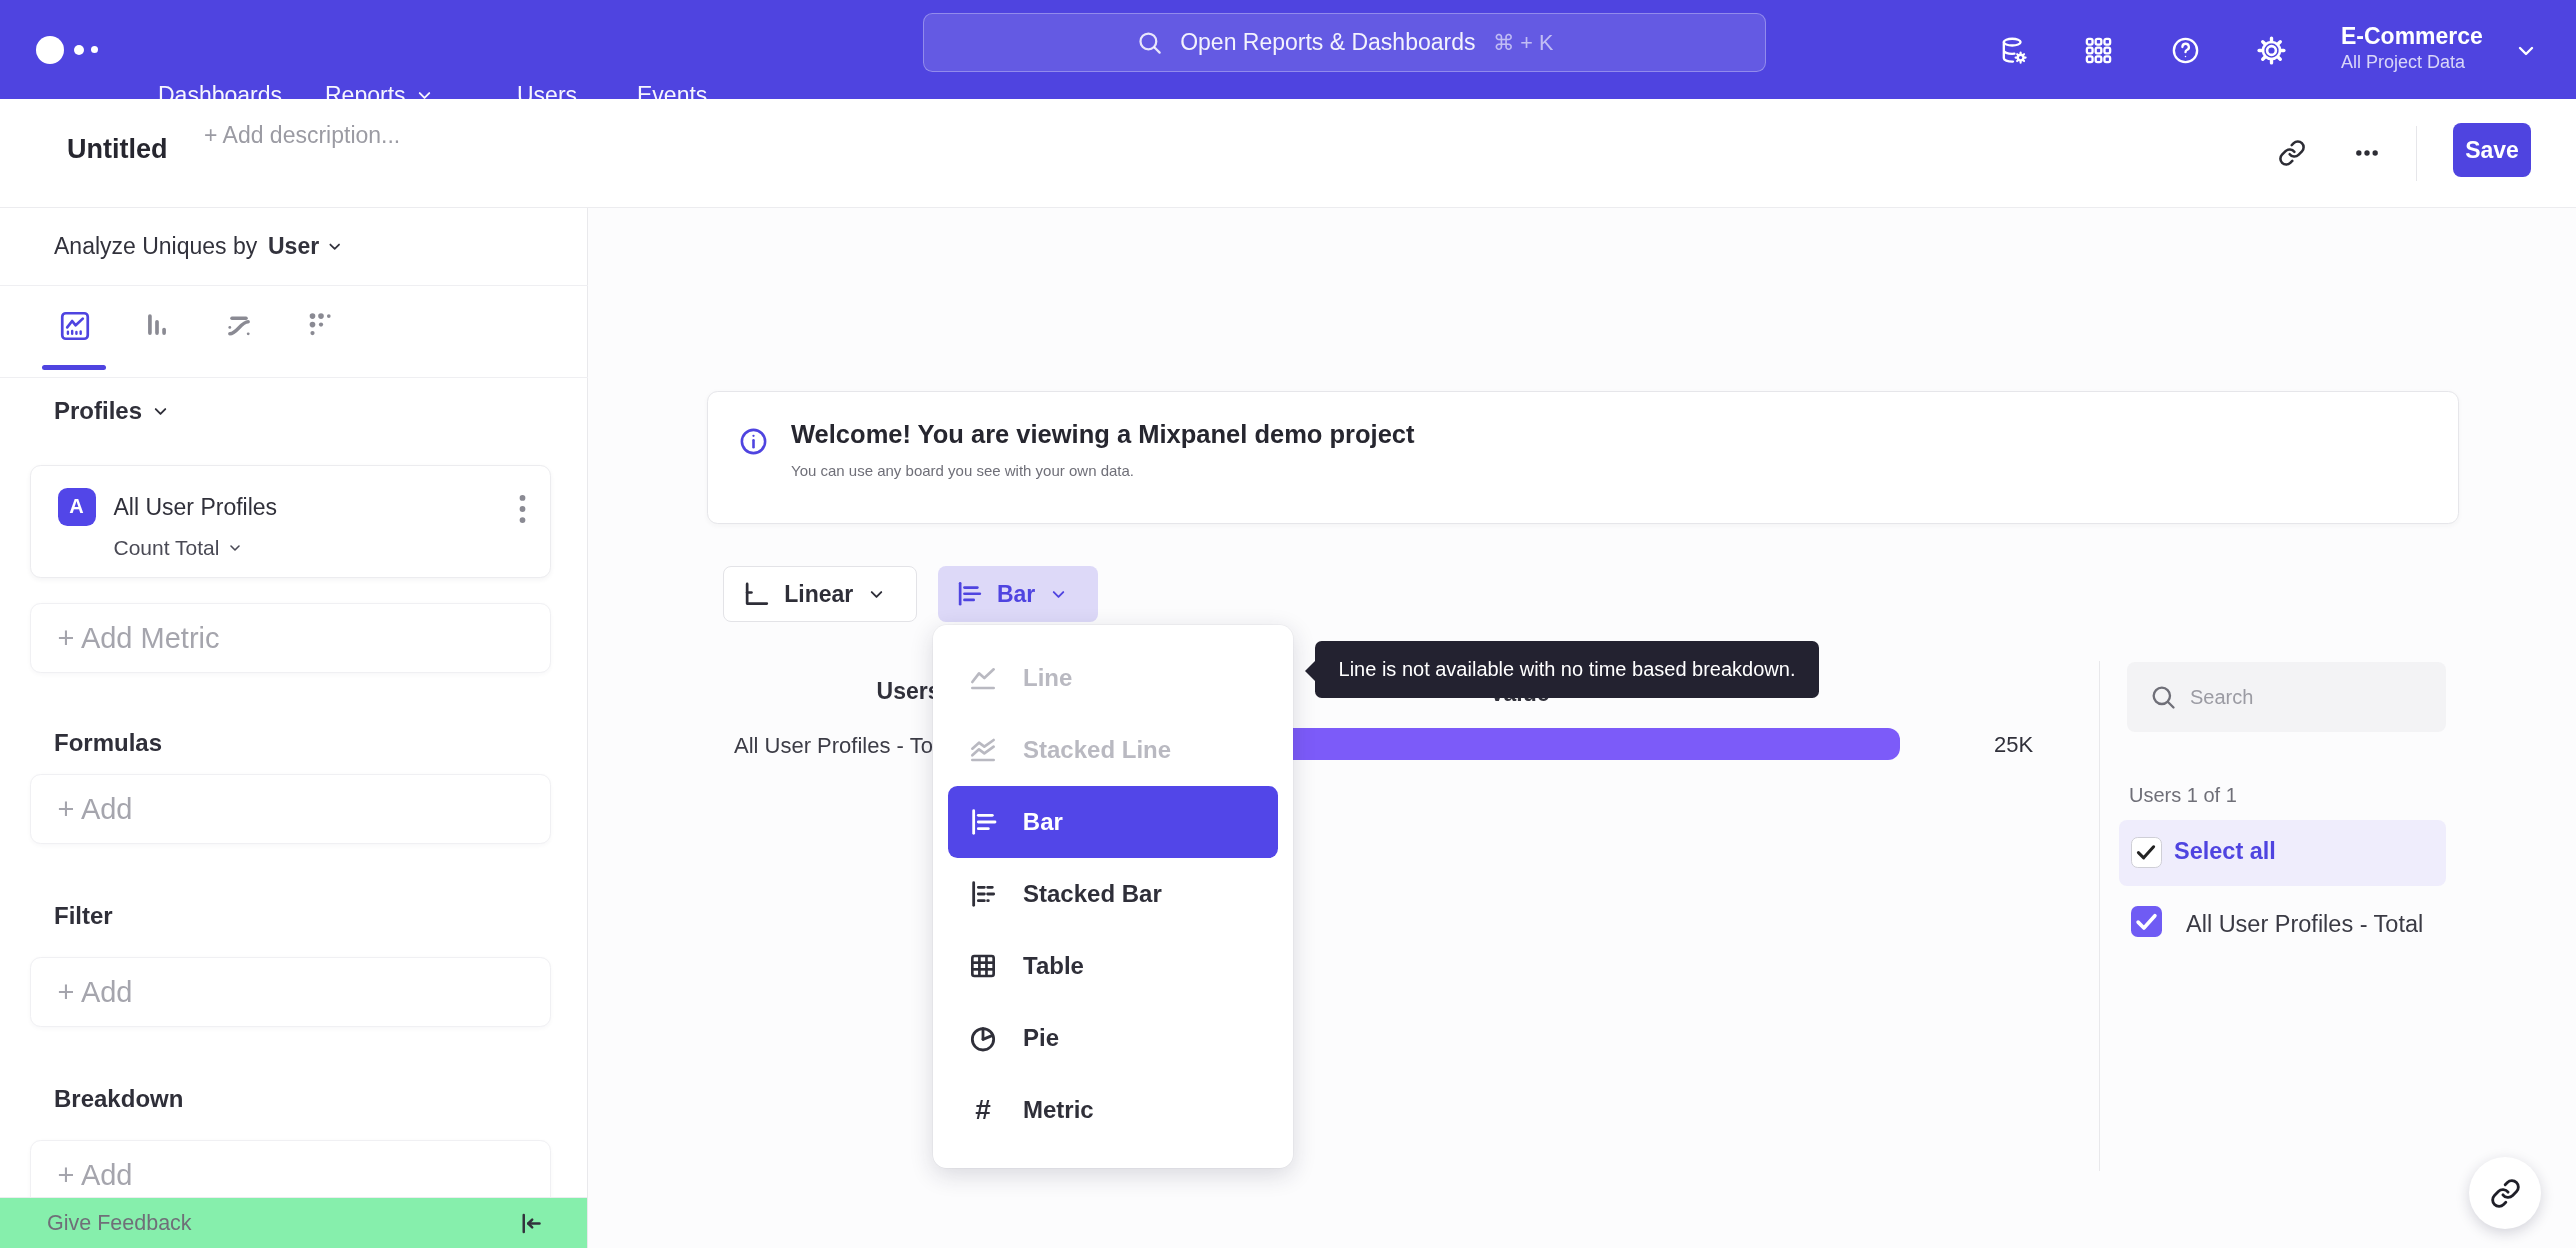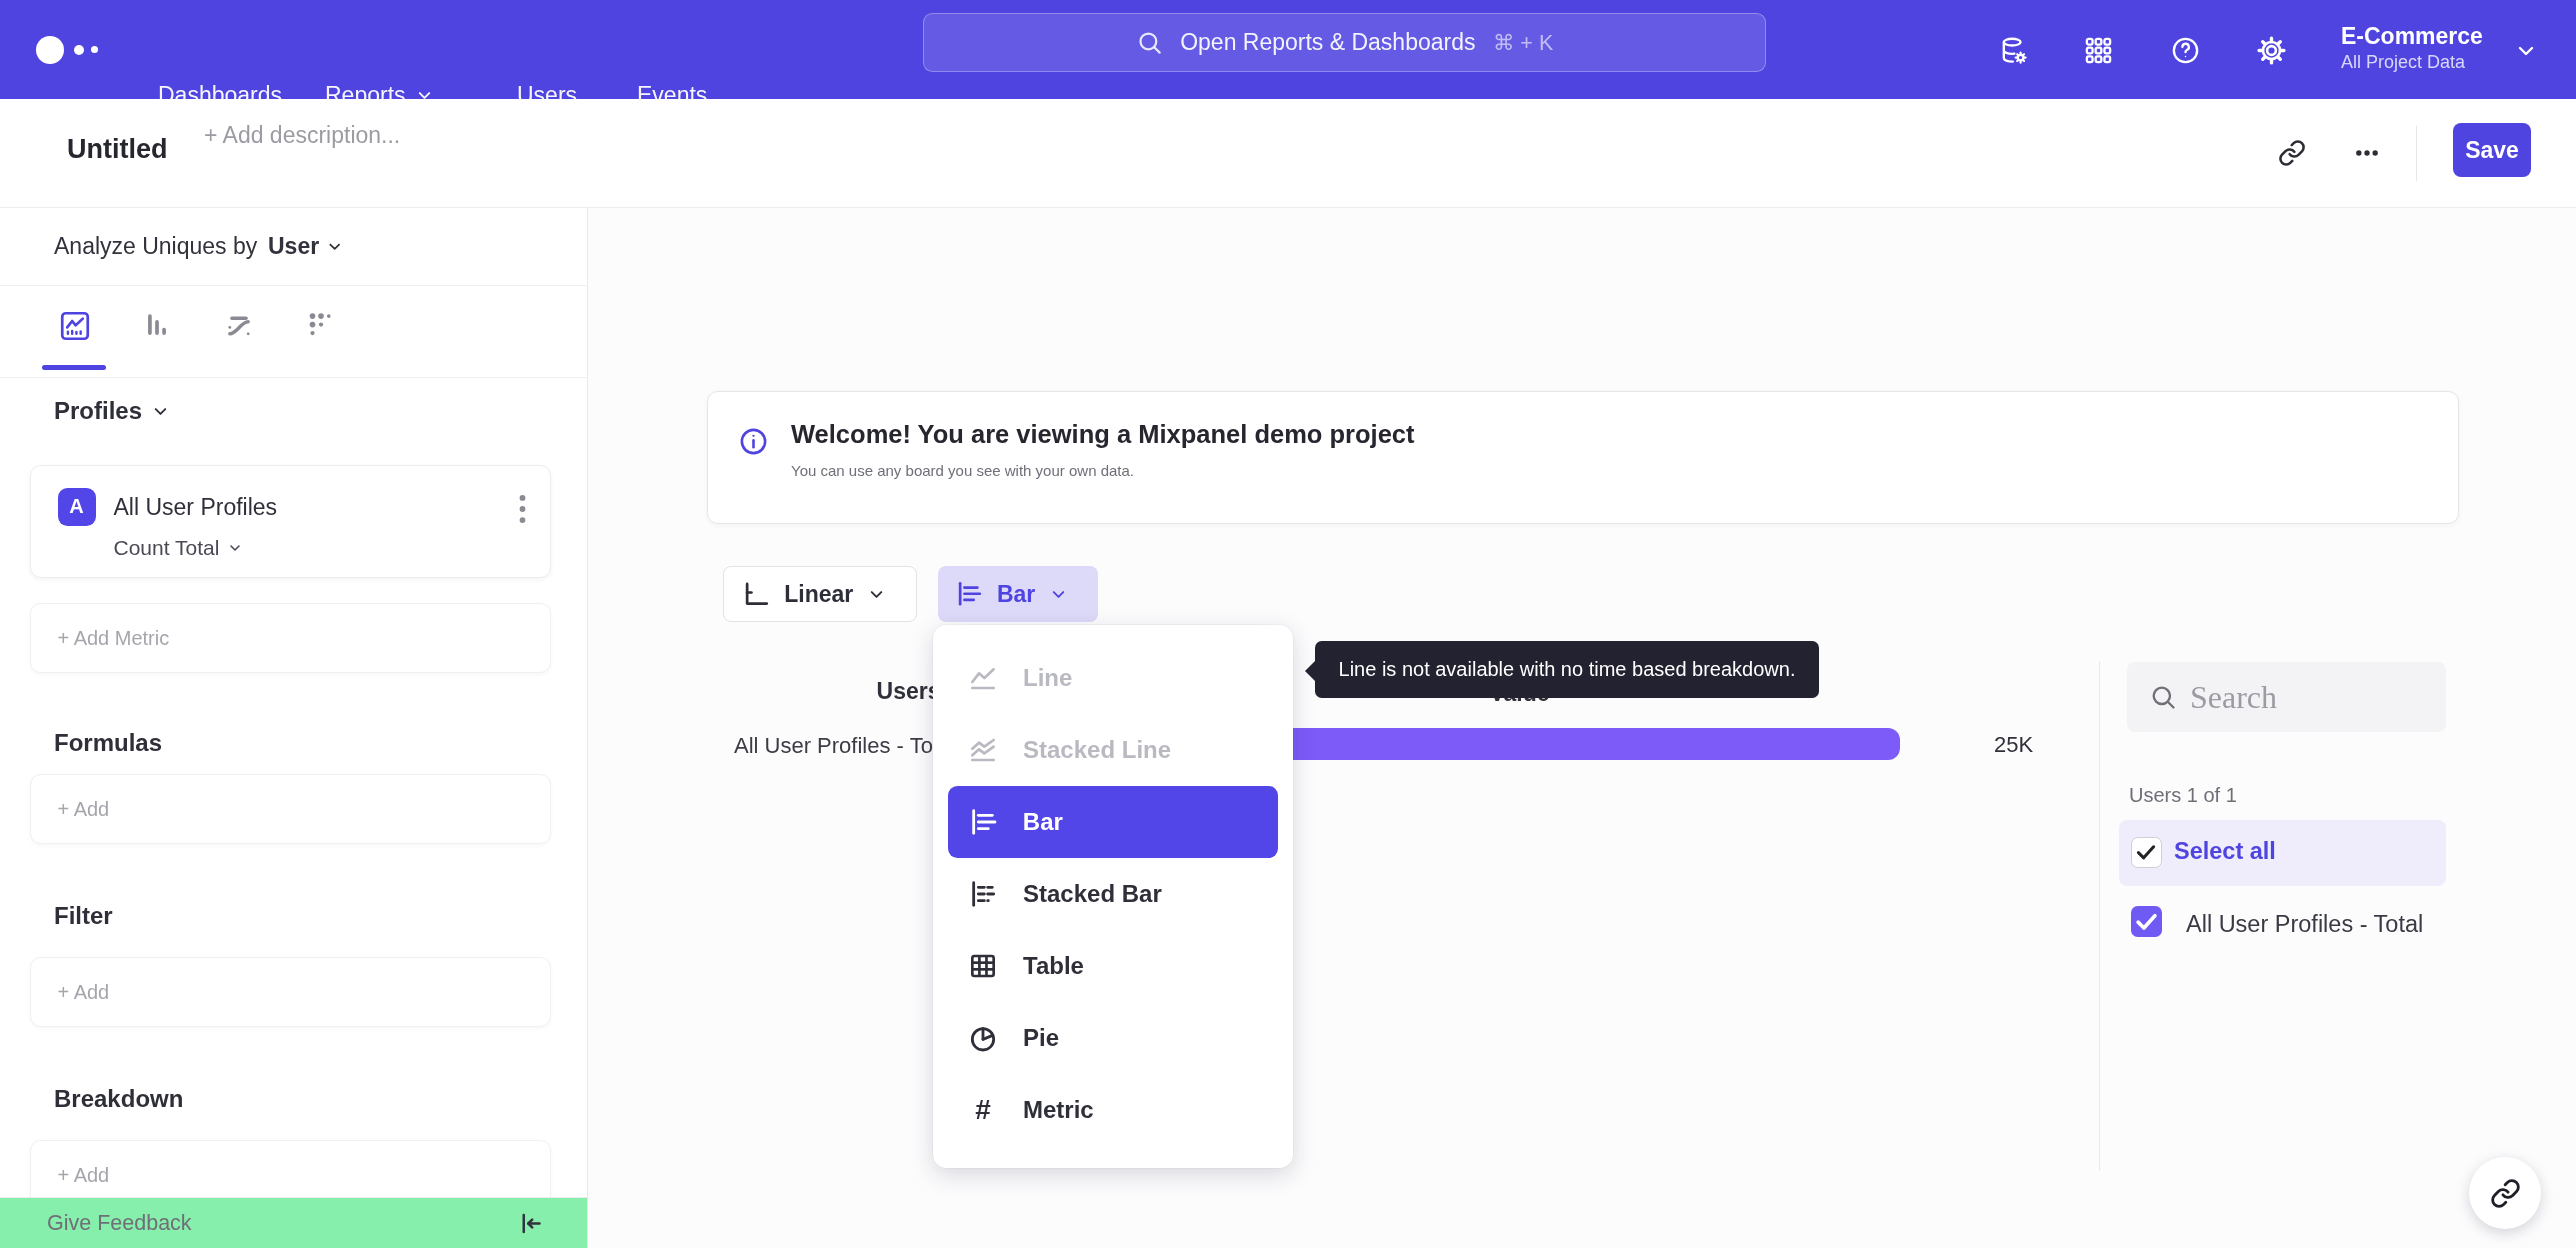--- a/index.html
+++ b/index.html
@@ -30,21 +30,21 @@
   
   .sidebar { left:0; top:208px; width:588px; height:1040px; background:#ffffff; border-right:1.3px solid #E9E9EC; z-index:30; }
   .analyze-row { left:0; top:0; width:588px; height:78px; border-bottom:1.3px solid #EFEFF2; display:flex; align-items:center; padding-left:54px; gap:10.7px; font-size:23px; color:#32323C; }
   .analyze-row .val { font-weight:700; cursor:pointer; display:flex; align-items:center; gap:6.7px; }
   .tab { top:101px; width:34px; height:34px; cursor:pointer; color:#8A8A93; }
   .tab.active { color:#4F44E0; }
   .tab-underline { left:42px; top:157px; width:64px; height:5.4px; border-radius:3.4px; background:#4F44E0; }
   .tabs-border { left:0; top:169px; width:588px; height:1.3px; background:#EFEFF2; }
   .sec-label { left:54px; font-size:24px; font-weight:700; color:#2F2F39; display:flex; align-items:center; gap:9.4px; }
   .card { left:29.5px; width:521px; background:#fff; border:1.3px solid #ECECEF; border-radius:10.7px; box-shadow:0 2px 5.4px rgba(40,40,60,0.05); }
-  .add-card { left:29.5px; width:521px; border:1.3px solid #F0F0F3; border-radius:10.7px; background:#fff; display:flex; align-items:center; padding-left:27px; gap:13.4px; font-size:20px; color:#A5A5AD; cursor:pointer; box-shadow:0 1.3px 4px rgba(40,40,60,0.03);text-align:center; }
+  .add-card { left:29.5px; width:521px; border:1.3px solid #F0F0F3; border-radius:10.7px; background:#fff; display:flex; align-items:center; padding-left:27px; gap:13.4px; font-size:29px; color:#A5A5AD; cursor:pointer; box-shadow:0 1.3px 4px rgba(40,40,60,0.03);text-align:center; }
   .badge-a { left:27px; top:21.5px; width:38px; height:38px; background:#5246E8; border-radius:9.4px; color:#fff; font-size:20px; font-weight:700; display:flex; align-items:center; justify-content:center; }
   .metric-name { left:83px; top:28px; font-size:23px; font-weight:500; color:#30303A; }
   .metric-agg { left:83px; top:70px; font-size:21px; color:#4A4A55; display:flex; align-items:center; gap:8px; cursor:pointer; }
   .kebab { left:478px; top:23px; width:27px; height:40px; color:#8A8A93; cursor:pointer; }
   .side-footer { left:0; top:989px; width:587px; height:51px; background:#86efac; border-top:1.3px solid #ECECEF; display:flex; align-items:center; justify-content:space-between; padding:0 43px 0 47px; }
   .feedback { font-size:21.5px; color:#6F6F78; cursor:pointer; }
   .collapse { width:27px; height:27px; color:#32323C; cursor:pointer; }
 
   
   .main { left:588px; top:208px; width:1988px; height:1040px; background:#FCFCFD; }
@@ -70,21 +70,21 @@
   .dd-item.disabled { color:#B9B9C1; cursor:default; }
   .dd-item.selected { margin:0 14.8px; padding-left:19px; background:#5246E8; color:#ffffff; border-radius:9.4px; }
   .hash-ic { font-size:28px; font-weight:700; width:32px; text-align:center; }
 
   
   .tooltip { left:727px; top:433px; width:504px; height:57px; background:#232230; color:#fff; font-size:20px; border-radius:6.7px; display:flex; align-items:center; justify-content:center; z-index:25; }
   .tooltip:before { content:""; position:absolute; left:-10px; top:19.5px; border-top:10px solid transparent; border-bottom:10px solid transparent; border-right:10.7px solid #232230; }
 
   
   .rp-search { left:1539px; top:454px; width:319px; height:70px; background:#F3F3F5; border-radius:8px; z-index:1; }
-  .rp-search input { position:absolute; left:63px; top:0; width:241px; height:100%; border:none; background:transparent; font-size:32px; font-family:Liberation Serif, serif; color:#30303A; outline:none; }
+  .rp-search input { position:absolute; left:63px; top:0; width:241px; height:100%; border:none; background:transparent; font-size:20px; font-family:Liberation Sans, sans-serif; color:#30303A; outline:none; }
   .rp-search input::placeholder { color:#9B9BA3; }
   .rp-count { left:1541px; top:576px; font-size:20px; color:#6F6F78; z-index:1; }
   .selall-row { left:1531px; top:612px; width:327px; height:66px; background:#EFEDFC; border-radius:8px; z-index:1; cursor:pointer; }
   .cbox { width:31px; height:31px; border-radius:6.7px; cursor:pointer; }
   .cbox.light { background:#fff; border:1.3px solid #CFCFD6; color:#232323; }
   .cbox.filled { background:#6F5BF4; color:#ffffff; }
   .selall-label { position:absolute; left:55px; top:18px; font-size:23.5px; font-weight:600; color:#4F44E0; }
   .series-label { left:1598px; top:703px; font-size:23.5px; color:#3A3A44; z-index:1; }
   .float-btn { left:1881px; top:949px; width:72px; height:72px; border-radius:50%; background:#fff; box-shadow:0 4px 13.4px rgba(30,30,60,0.18); display:flex; align-items:center; justify-content:center; color:#1F1F28; cursor:pointer; z-index:40; }
 </style>

